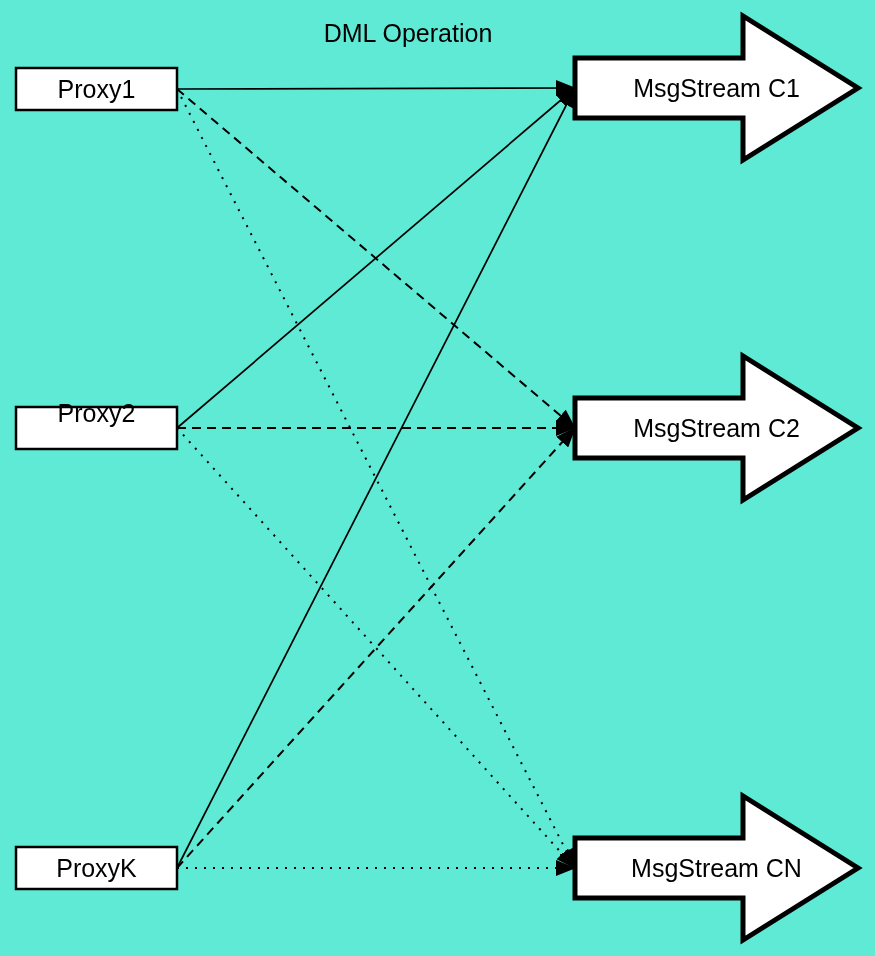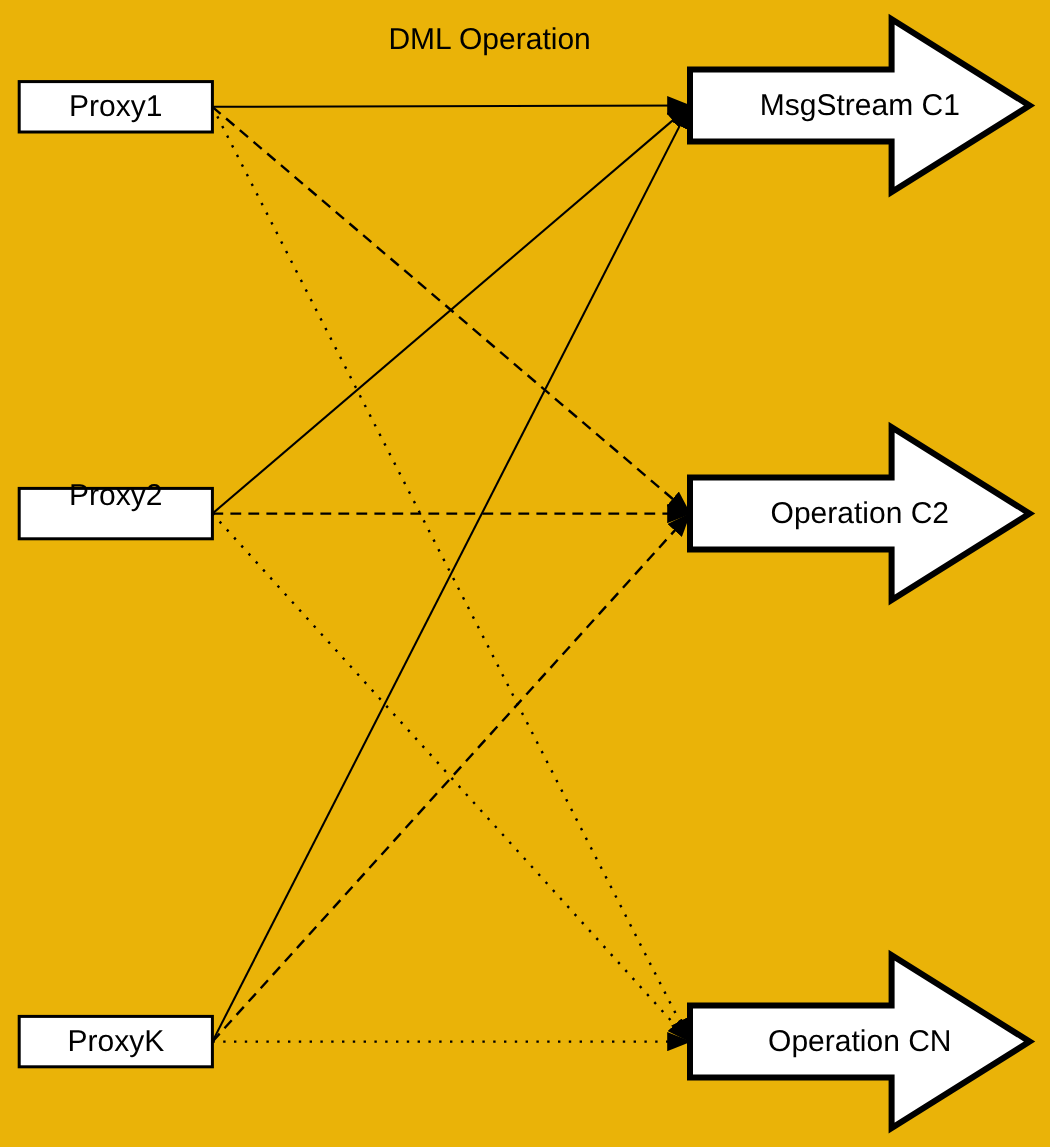--- a/index.html
+++ b/index.html
@@ -4,21 +4,21 @@
 <style>
   html, body {
     margin: 0;
     padding: 0;
     background: #ffffff;
   }
   .canvas {
     position: relative;
     width: 875px;
     height: 956px;
-    background: #eab308;
+    background: #5eead4;
     font-family: "Liberation Sans", sans-serif;
     color: #000000;
     overflow: hidden;
   }
   .diagram-svg {
     position: absolute;
     left: 0;
     top: 0;
   }
   .node-label {
@@ -90,16 +90,16 @@
 
   <div class="edge-label">
     <div>DML Operation</div>
   </div>
 
   <div class="node-label proxy-label" style="top:68px;">Proxy1</div>
   <div class="node-label proxy-label" style="top:392px;">Proxy2</div>
   <div class="node-label proxy-label" style="top:847px;">ProxyK</div>
 
   <div class="node-label stream-label" style="top:67px;">MsgStream C1</div>
-  <div class="node-label stream-label" style="top:407px;">Operation C2</div>
-  <div class="node-label stream-label" style="top:847px;">Operation CN</div>
+  <div class="node-label stream-label" style="top:407px;">MsgStream C2</div>
+  <div class="node-label stream-label" style="top:847px;">MsgStream CN</div>
 
 </div>
 
 </body></html>

